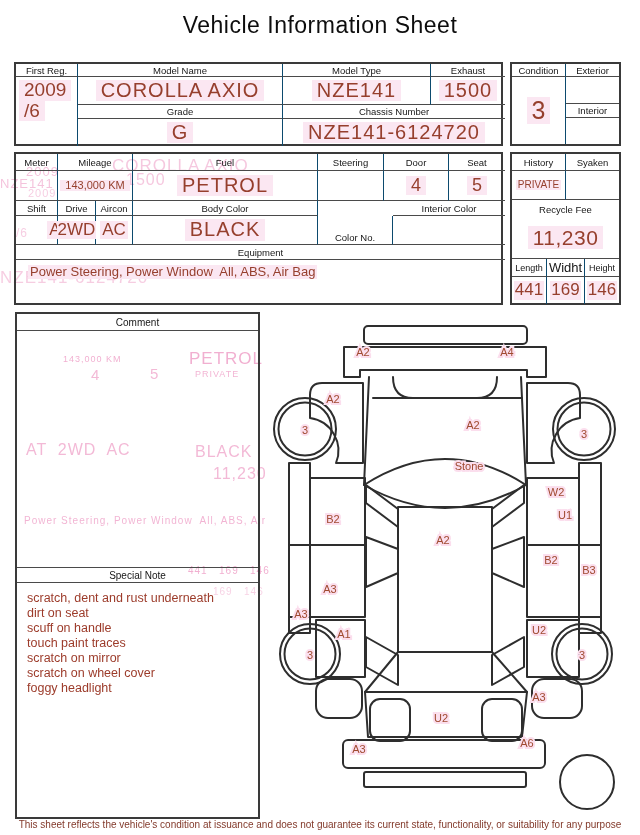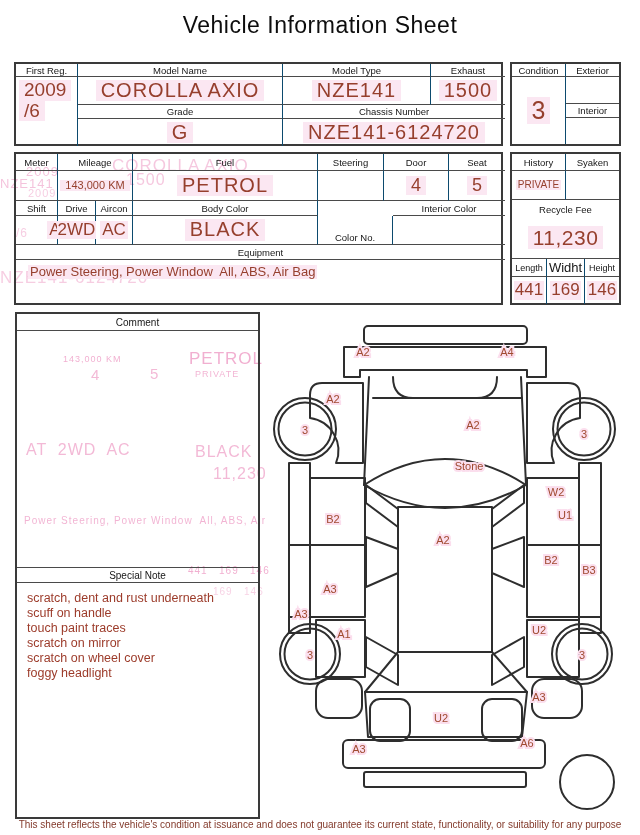--- a/index.html
+++ b/index.html
@@ -171,20 +171,21 @@
     <div class="c val f17" style="left:73px;top:123px;width:34px;height:27px;">
         <span class="hl" style="padding:0 1px;">146</span>
       </div>
   </div>
 
   <div class="leftbox">
     <div class="boxhdr" style="top:0;">Comment</div>
     <div class="boxhdr bt" style="top:253px;height:16px;">Special Note</div>
     <div id="note-lines">
         <div>scratch, dent and rust underneath</div>
+        <div>dirt on seat</div>
         <div>scuff on handle</div>
         <div>touch paint traces</div>
         <div>scratch on mirror</div>
         <div>scratch on wheel cover</div>
         <div>foggy headlight</div>
       </div>
   </div>
 
   <svg id="diagram-svg" width="370" height="500" viewBox="0 0 370 500">
     <g fill="none" stroke="#2e2e2e" stroke-width="2" stroke-linejoin="round" stroke-linecap="round">

